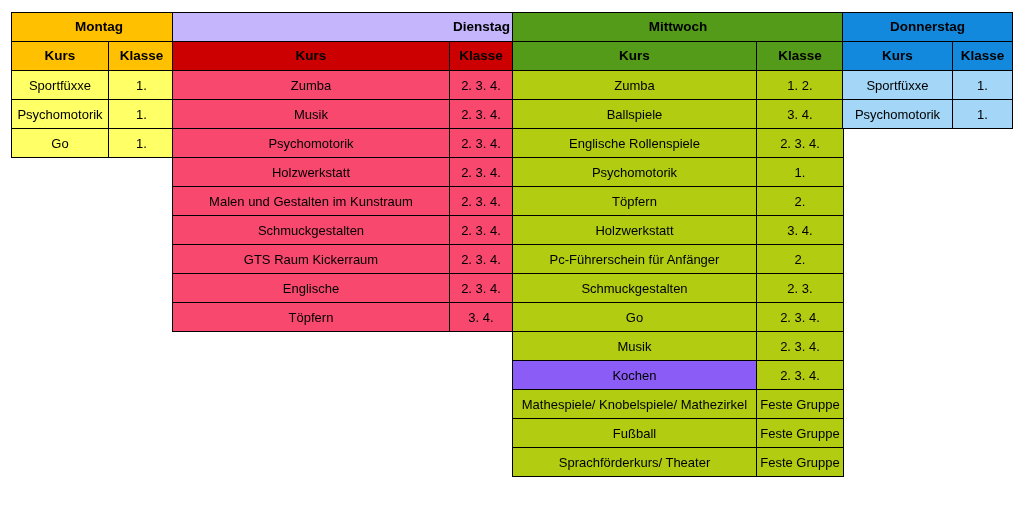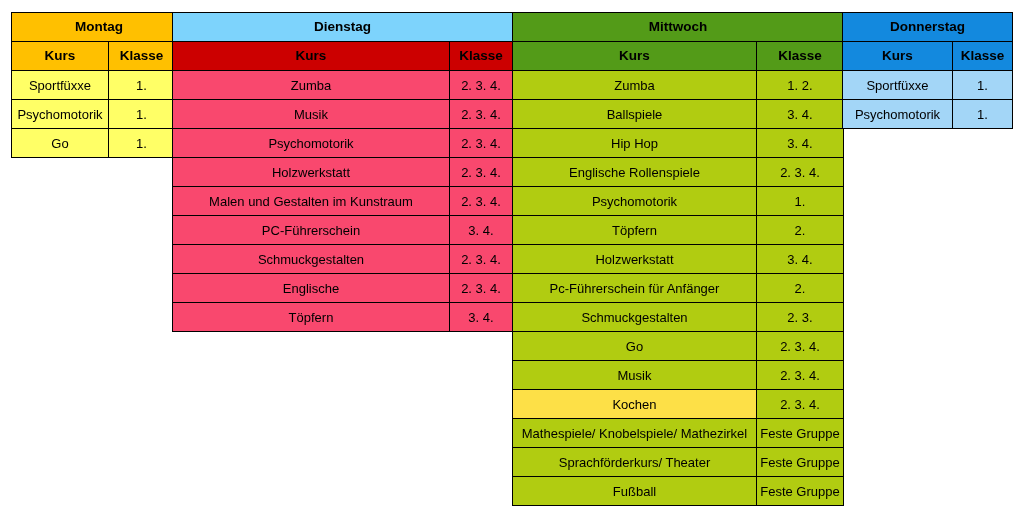--- a/index.html
+++ b/index.html
@@ -79,21 +79,21 @@
       </tbody>
   </table>
 
   <table class="day" id="day-1">
     <colgroup>
         <col style="width:277px">
         <col style="width:63px">
       </colgroup>
     <thead>
       <tr>
-        <th colspan="2" class="day-header" style="background: #7dd3fc;">Dienstag</th>
+        <th colspan="2" class="day-header" style="background: #c4b5fd; text-align: right;">Dienstag</th>
       </tr>
       <tr>
         <th class="col-header" style="background: rgb(204, 0, 0);">Kurs</th>
         <th class="col-header" style="background: rgb(204, 0, 0);">Klasse</th>
       </tr>
     </thead>
     <tbody>
         <tr>
           <td style="background: rgb(249, 72, 110);">Zumba</td>
           <td style="background: rgb(249, 72, 110);">2. 3. 4.</td>
@@ -108,25 +108,25 @@
         </tr>
         <tr>
           <td style="background: rgb(249, 72, 110);">Holzwerkstatt</td>
           <td style="background: rgb(249, 72, 110);">2. 3. 4.</td>
         </tr>
         <tr>
           <td style="background: rgb(249, 72, 110);">Malen und Gestalten im Kunstraum</td>
           <td style="background: rgb(249, 72, 110);">2. 3. 4.</td>
         </tr>
         <tr>
-          <td style="background: rgb(249, 72, 110);">PC-Führerschein</td>
-          <td style="background: rgb(249, 72, 110);">3. 4.</td>
-        </tr>
-        <tr>
           <td style="background: rgb(249, 72, 110);">Schmuckgestalten</td>
+          <td style="background: rgb(249, 72, 110);">2. 3. 4.</td>
+        </tr>
+        <tr>
+          <td style="background: rgb(249, 72, 110);">GTS Raum Kickerraum</td>
           <td style="background: rgb(249, 72, 110);">2. 3. 4.</td>
         </tr>
         <tr>
           <td style="background: rgb(249, 72, 110);">Englische</td>
           <td style="background: rgb(249, 72, 110);">2. 3. 4.</td>
         </tr>
         <tr>
           <td style="background: rgb(249, 72, 110);">Töpfern</td>
           <td style="background: rgb(249, 72, 110);">3. 4.</td>
         </tr>
@@ -150,24 +150,20 @@
     <tbody>
         <tr>
           <td style="background: rgb(177, 204, 17);">Zumba</td>
           <td style="background: rgb(177, 204, 17);">1. 2.</td>
         </tr>
         <tr>
           <td style="background: rgb(177, 204, 17);">Ballspiele</td>
           <td style="background: rgb(177, 204, 17);">3. 4.</td>
         </tr>
         <tr>
-          <td style="background: rgb(177, 204, 17);">Hip Hop</td>
-          <td style="background: rgb(177, 204, 17);">3. 4.</td>
-        </tr>
-        <tr>
           <td style="background: rgb(177, 204, 17);">Englische Rollenspiele</td>
           <td style="background: rgb(177, 204, 17);">2. 3. 4.</td>
         </tr>
         <tr>
           <td style="background: rgb(177, 204, 17);">Psychomotorik</td>
           <td style="background: rgb(177, 204, 17);">1.</td>
         </tr>
         <tr>
           <td style="background: rgb(177, 204, 17);">Töpfern</td>
           <td style="background: rgb(177, 204, 17);">2.</td>
@@ -186,35 +182,35 @@
         </tr>
         <tr>
           <td style="background: rgb(177, 204, 17);">Go</td>
           <td style="background: rgb(177, 204, 17);">2. 3. 4.</td>
         </tr>
         <tr>
           <td style="background: rgb(177, 204, 17);">Musik</td>
           <td style="background: rgb(177, 204, 17);">2. 3. 4.</td>
         </tr>
         <tr>
-          <td style="background: #fde047; margin-top: 23px;">Kochen</td>
+          <td style="background: #8b5cf6; margin-top: 23px;">Kochen</td>
           <td style="background: rgb(177, 204, 17);">2. 3. 4.</td>
         </tr>
         <tr>
           <td style="background: rgb(177, 204, 17); margin-left: 12px;">Mathespiele/ Knobelspiele/ Mathezirkel</td>
           <td style="background: rgb(177, 204, 17);">Feste Gruppe</td>
         </tr>
         <tr>
+          <td style="background: rgb(177, 204, 17);">Fußball</td>
+          <td style="background: rgb(177, 204, 17);">Feste Gruppe</td>
+        </tr>
+        <tr>
           <td style="background: rgb(177, 204, 17);">Sprachförderkurs/ Theater</td>
           <td style="background: rgb(177, 204, 17);">Feste Gruppe</td>
         </tr>
-        <tr>
-          <td style="background: rgb(177, 204, 17);">Fußball</td>
-          <td style="background: rgb(177, 204, 17);">Feste Gruppe</td>
-        </tr>
       </tbody>
   </table>
 
   <table class="day" id="day-3">
     <colgroup>
         <col style="width:110px">
         <col style="width:60px">
       </colgroup>
     <thead>
       <tr>

